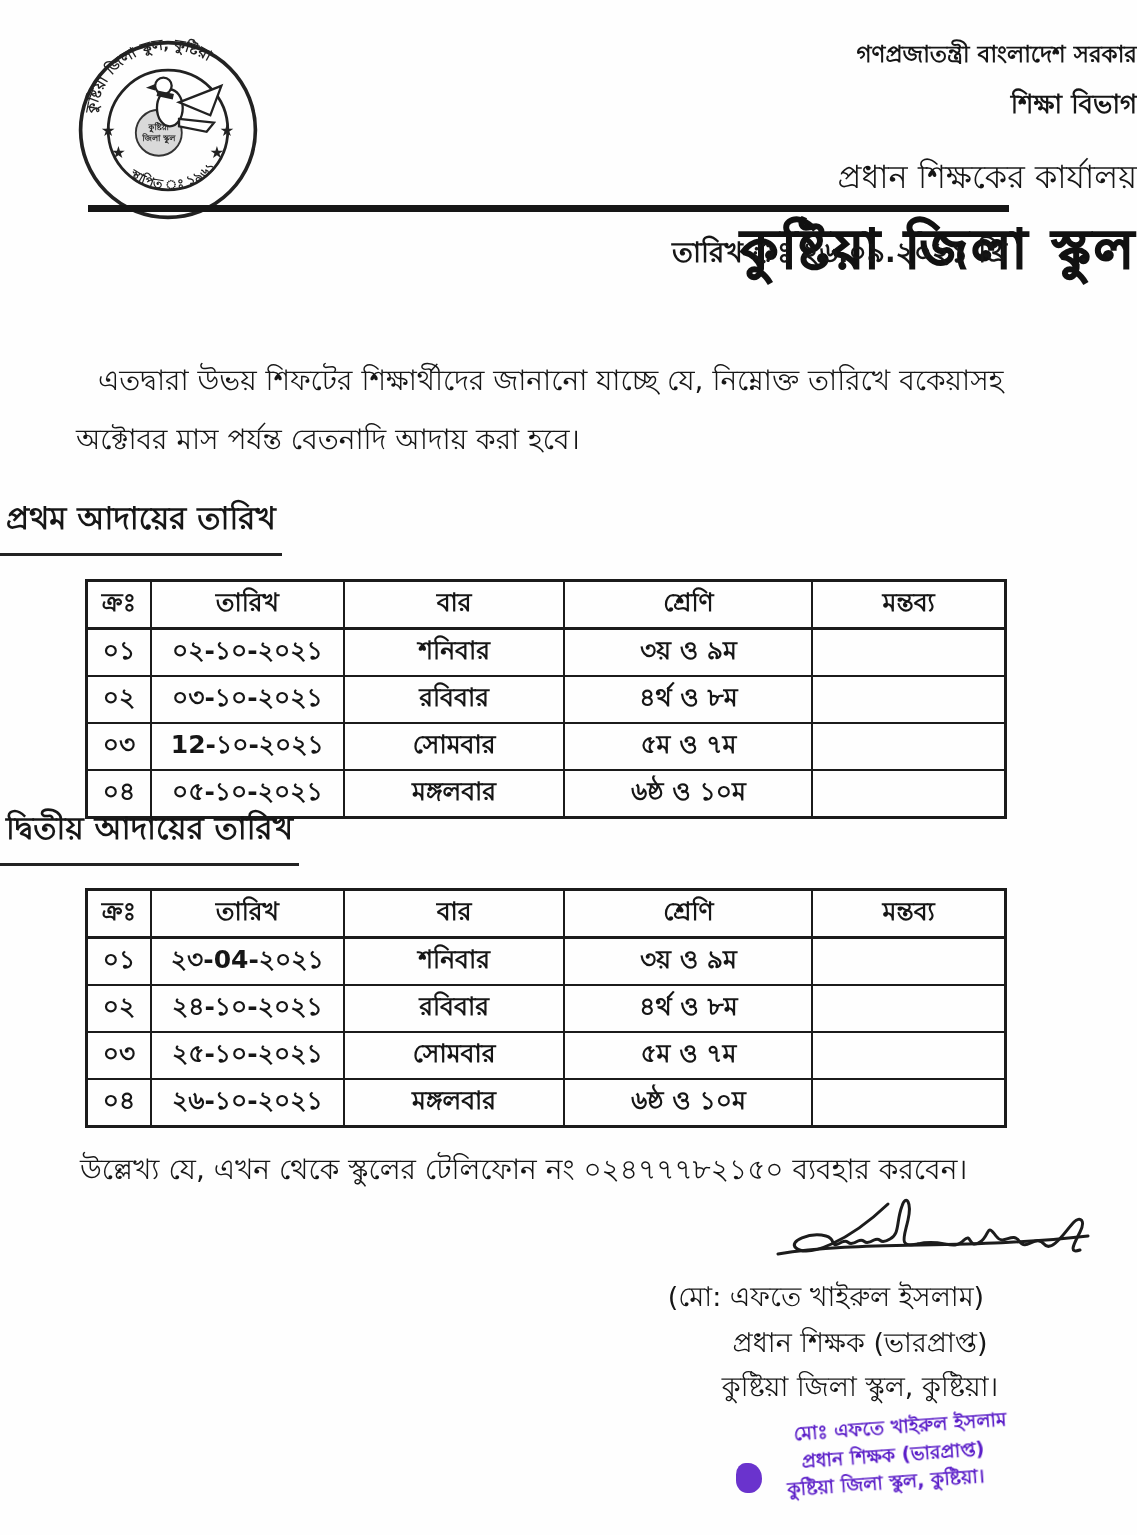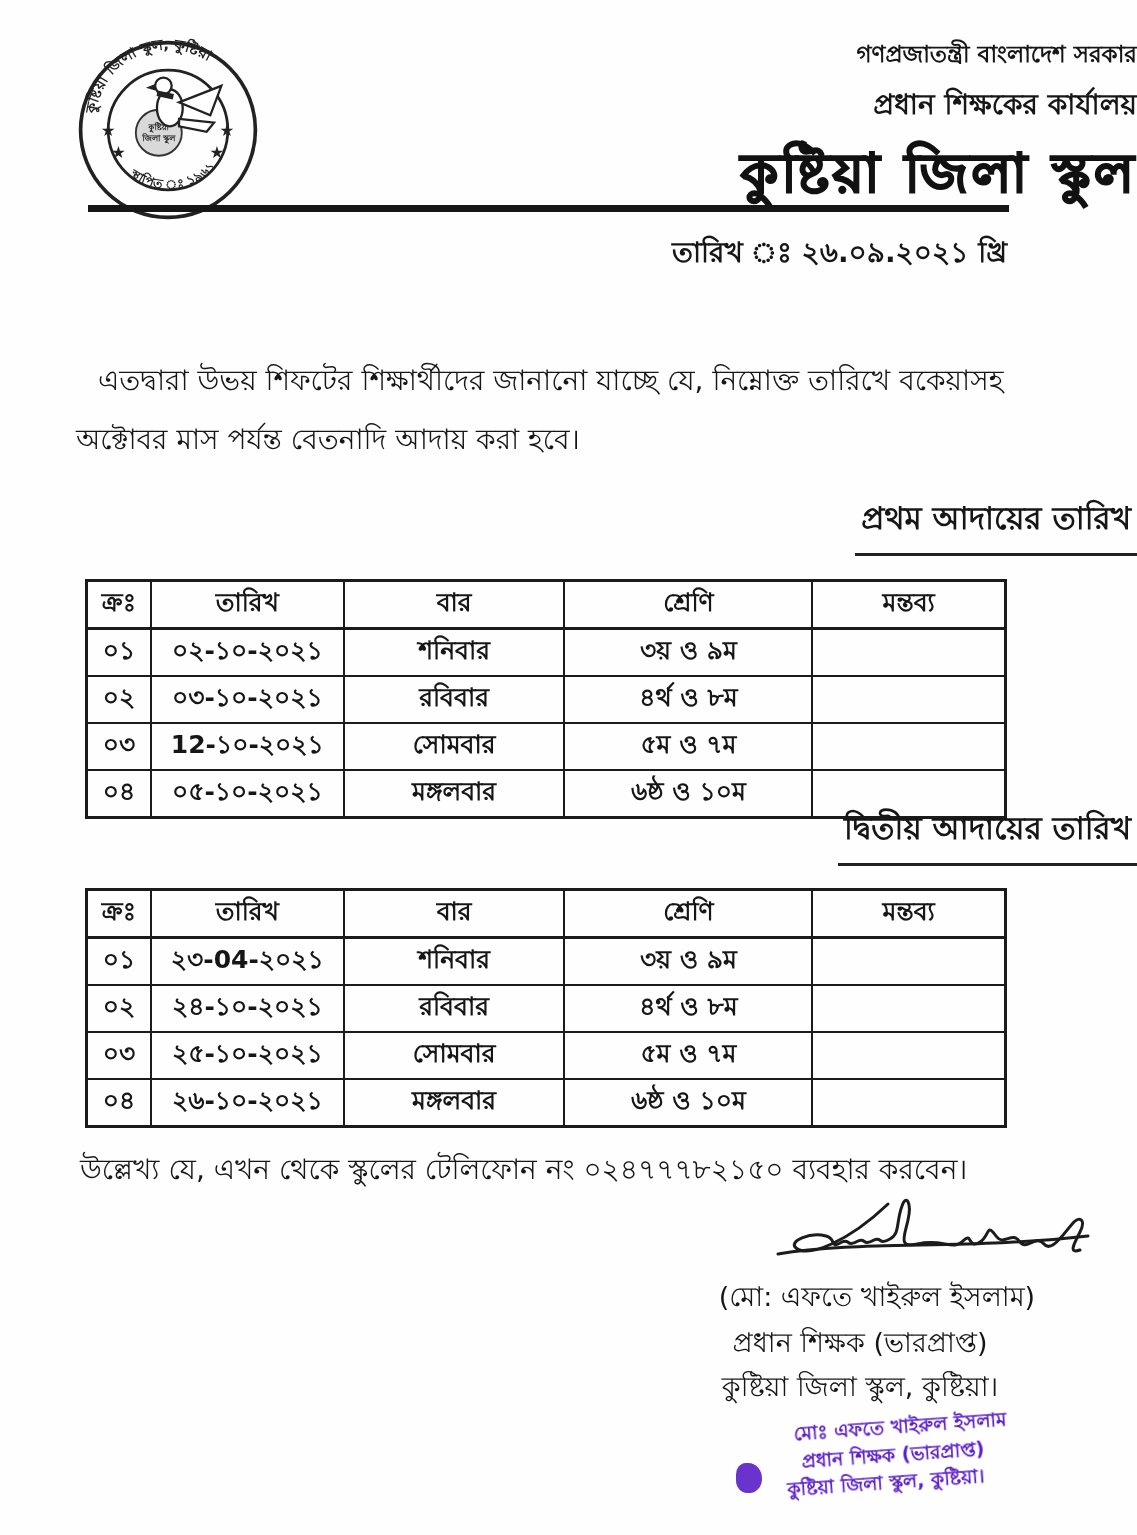--- a/index.html
+++ b/index.html
@@ -8,46 +8,46 @@
     position:relative; width:1137px; height:1535px; margin:0 auto;
     background:#fefefe; color:#161616;
     font-family:"DejaVu Sans", sans-serif;
     overflow:hidden;
   }
   
   .logo { position:absolute; top:38px; left:76px; width:184px; height:184px; }
   .hdr { position:absolute; top:36px; left:120px; right:0; text-align:right; }
   .hdr-l1 { font-size:23px; font-weight:bold; }
   .hdr-l2 { font-size:26px; font-weight:bold; margin-top:9px; }
-  .hdr-l3 { font-size:28px; font-weight:bold; margin-top:8px; }
+  .hdr-l3 { font-size:32px; font-weight:normal; margin-top:24px; }
   .hdr-title { font-size:54px; font-weight:bold; letter-spacing:3px; margin-top:2px;
                -webkit-text-stroke:1.5px #111; }
   .rule { position:absolute; top:205px; left:88px; right:128px; height:4px;
           border-top:5px solid #161616; border-bottom:2px solid #161616; }
   .date-line { position:absolute; top:231px; right:130px; font-size:28px; font-weight:bold;text-align:right; }
   
   .body-par { position:absolute; top:352px; left:76px; width:952px;
               font-size:28px; line-height:2.1; text-indent:22px; }
-  .sec-title { position:absolute; left:0; width:100%; text-align:right; }
+  .sec-title { position:absolute; left:0; width:100%; text-align:left; }
   .sec-title span { display:inline-block; font-size:31px; font-weight:bold;
                     border-bottom:3px solid #222; padding:0 6px 7px; }
   .sec1 { top:494px; } .sec2 { top:804px; }
   
   table.sched { position:absolute; left:85px; width:922px; border-collapse:collapse;
                 table-layout:fixed; text-align:center; }
   .t1 { top:579px; } .t2 { top:888px; }
   table.sched th, table.sched td {
     border:2px solid #1b1b1b; height:38px; padding:1px 6px;
     font-size:25px; font-weight:bold; overflow:hidden; white-space:nowrap; }
   table.sched { border:3px solid #1b1b1b; }
   table.sched thead th { border-bottom:3px solid #1b1b1b; }
   
   .note { position:absolute; top:1148px; left:80px; font-size:28px; }
   .sig-img { position:absolute; top:1192px; left:768px; width:340px; height:100px; }
-  .sig-name  { position:absolute; top:1276px; left:707px; width:340px; text-align:center; font-size:27px; }
+  .sig-name  { position:absolute; top:1276px; left:656px; width:340px; text-align:center; font-size:27px; }
   .sig-title { position:absolute; top:1322px; left:690px; width:340px; text-align:center; font-size:27px; }
   .sig-org   { position:absolute; top:1366px; left:690px; width:340px; text-align:center; font-size:27px; }
   .stamp { position:absolute; top:1413px; left:742px; width:320px; text-align:center;
            transform:rotate(-4deg); font-weight:bold; line-height:1.45; font-size:19px;
            filter:blur(.2px); }
   .stamp .s1 { display:block; }
   .stamp .s2 { display:block; margin-left:-18px; }
   .stamp .s3 { display:block; margin-left:-36px; position:relative; }
   .stamp-blob { position:absolute; top:1463px; left:736px; width:26px; height:30px;
                 border-radius:40% 55% 50% 45%; opacity:.9; }
@@ -85,20 +85,21 @@
       <circle cx="95" cy="52" r="9" fill="#fff" stroke="#222" stroke-width="2.5"></circle>
       <polygon points="86,50 76,54 86,57" fill="#222"></polygon>
       <rect x="88" y="59" width="18" height="6" fill="#222" transform="rotate(12 97 62)"></rect>
       <path d="M 112,70 L 158,52 L 146,84 Z" fill="#fff" stroke="#222" stroke-width="2.5"></path>
       <path d="M 112,88 L 150,92 L 142,102 L 112,96 Z" fill="#fff" stroke="#222" stroke-width="2.5"></path>
     </g>
   </svg>
 
   <div class="hdr">
     <div class="hdr-l1">গণপ্রজাতন্ত্রী বাংলাদেশ সরকার</div>
+    <div class="hdr-l2">শিক্ষা বিভাগ</div>
     <div class="hdr-l3">প্রধান শিক্ষকের কার্যালয়</div>
     <div class="hdr-title">কুষ্টিয়া জিলা স্কুল</div>
   </div>
   <div class="rule"></div>
 
   <div class="date-line">তারিখ ঃ ২৬.০৯.২০২১ খ্রি</div>
 
   <div class="body-par">এতদ্বারা উভয় শিফটের শিক্ষার্থীদের জানানো যাচ্ছে যে, নিম্নোক্ত তারিখে বকেয়াসহ অক্টোবর মাস পর্যন্ত বেতনাদি আদায় করা হবে।</div>
 
   <div class="sec-title sec1">

